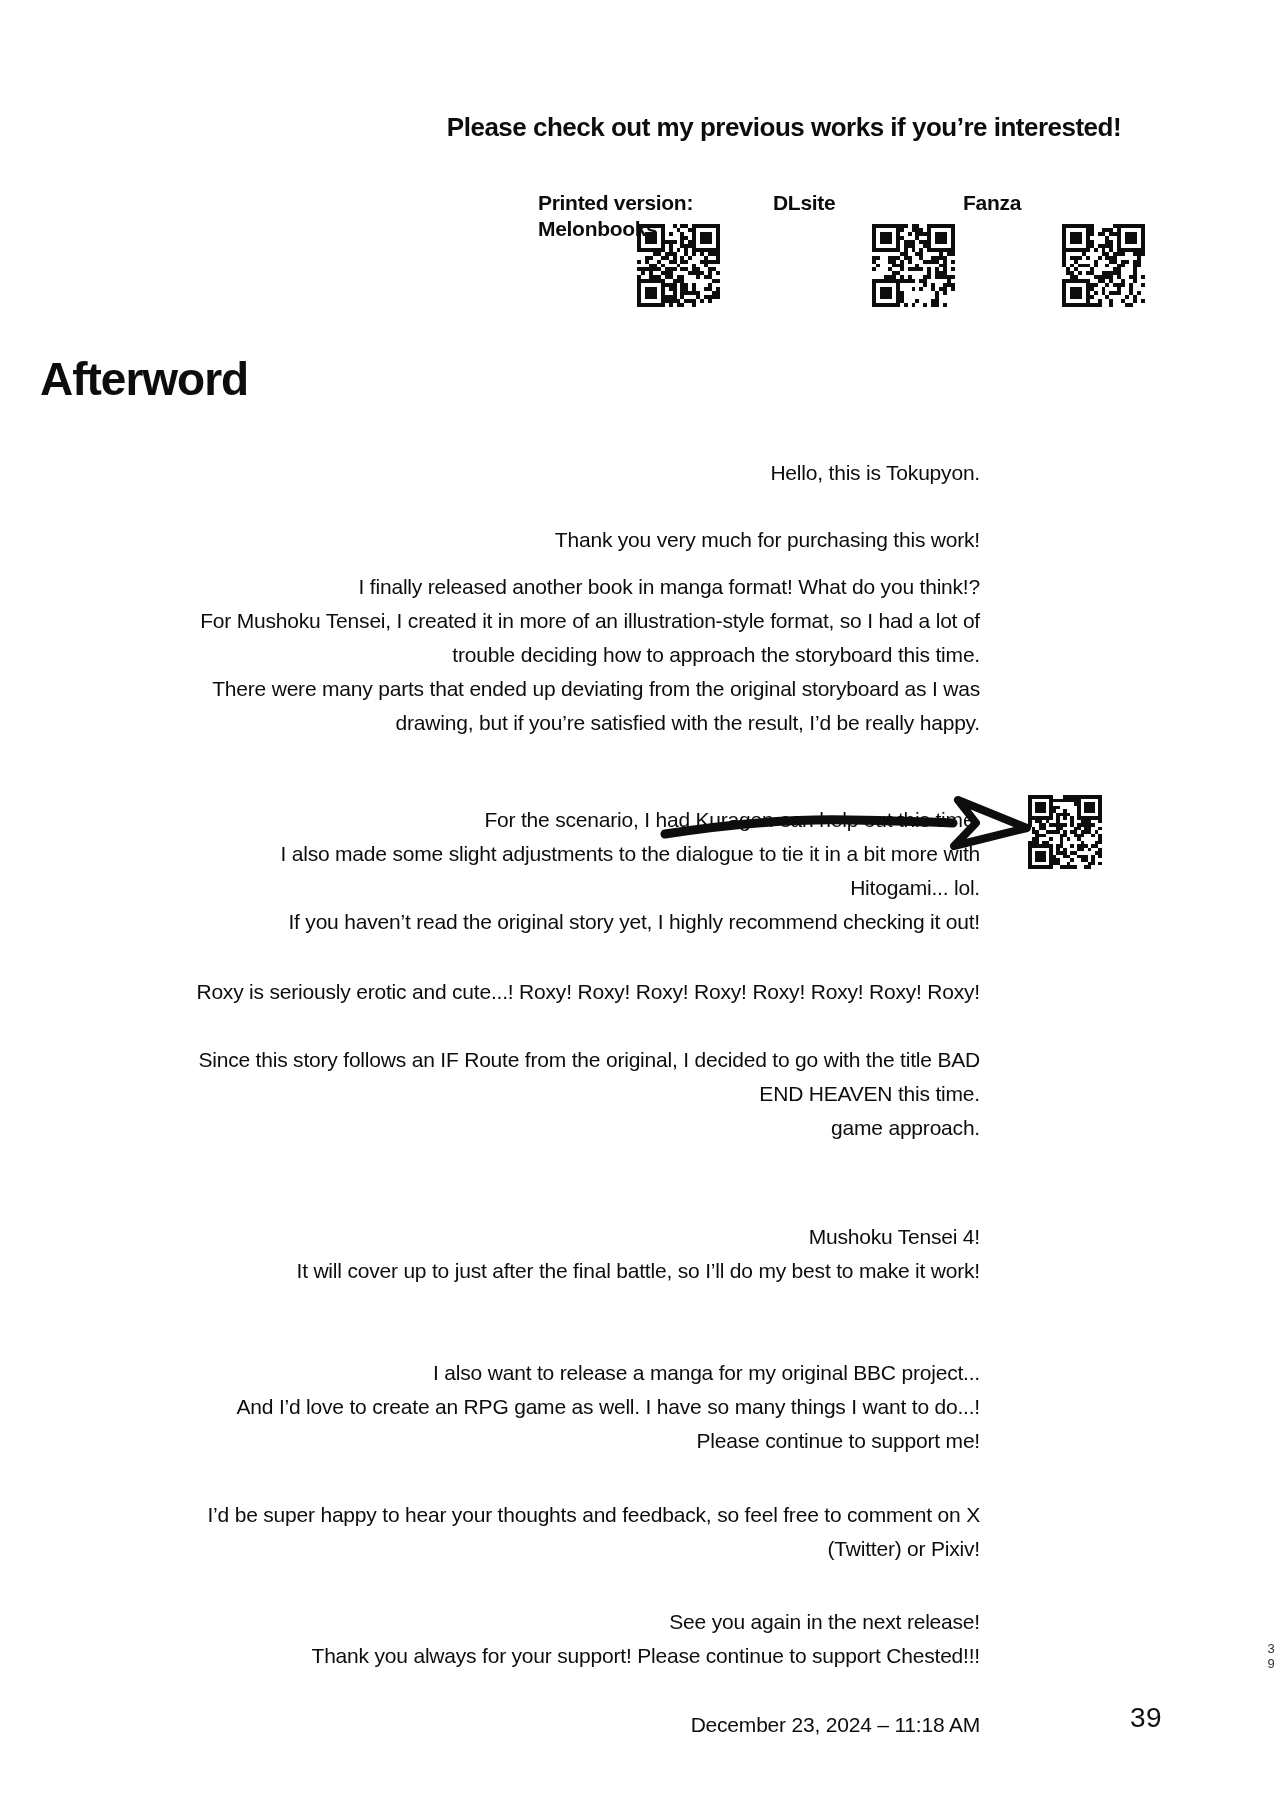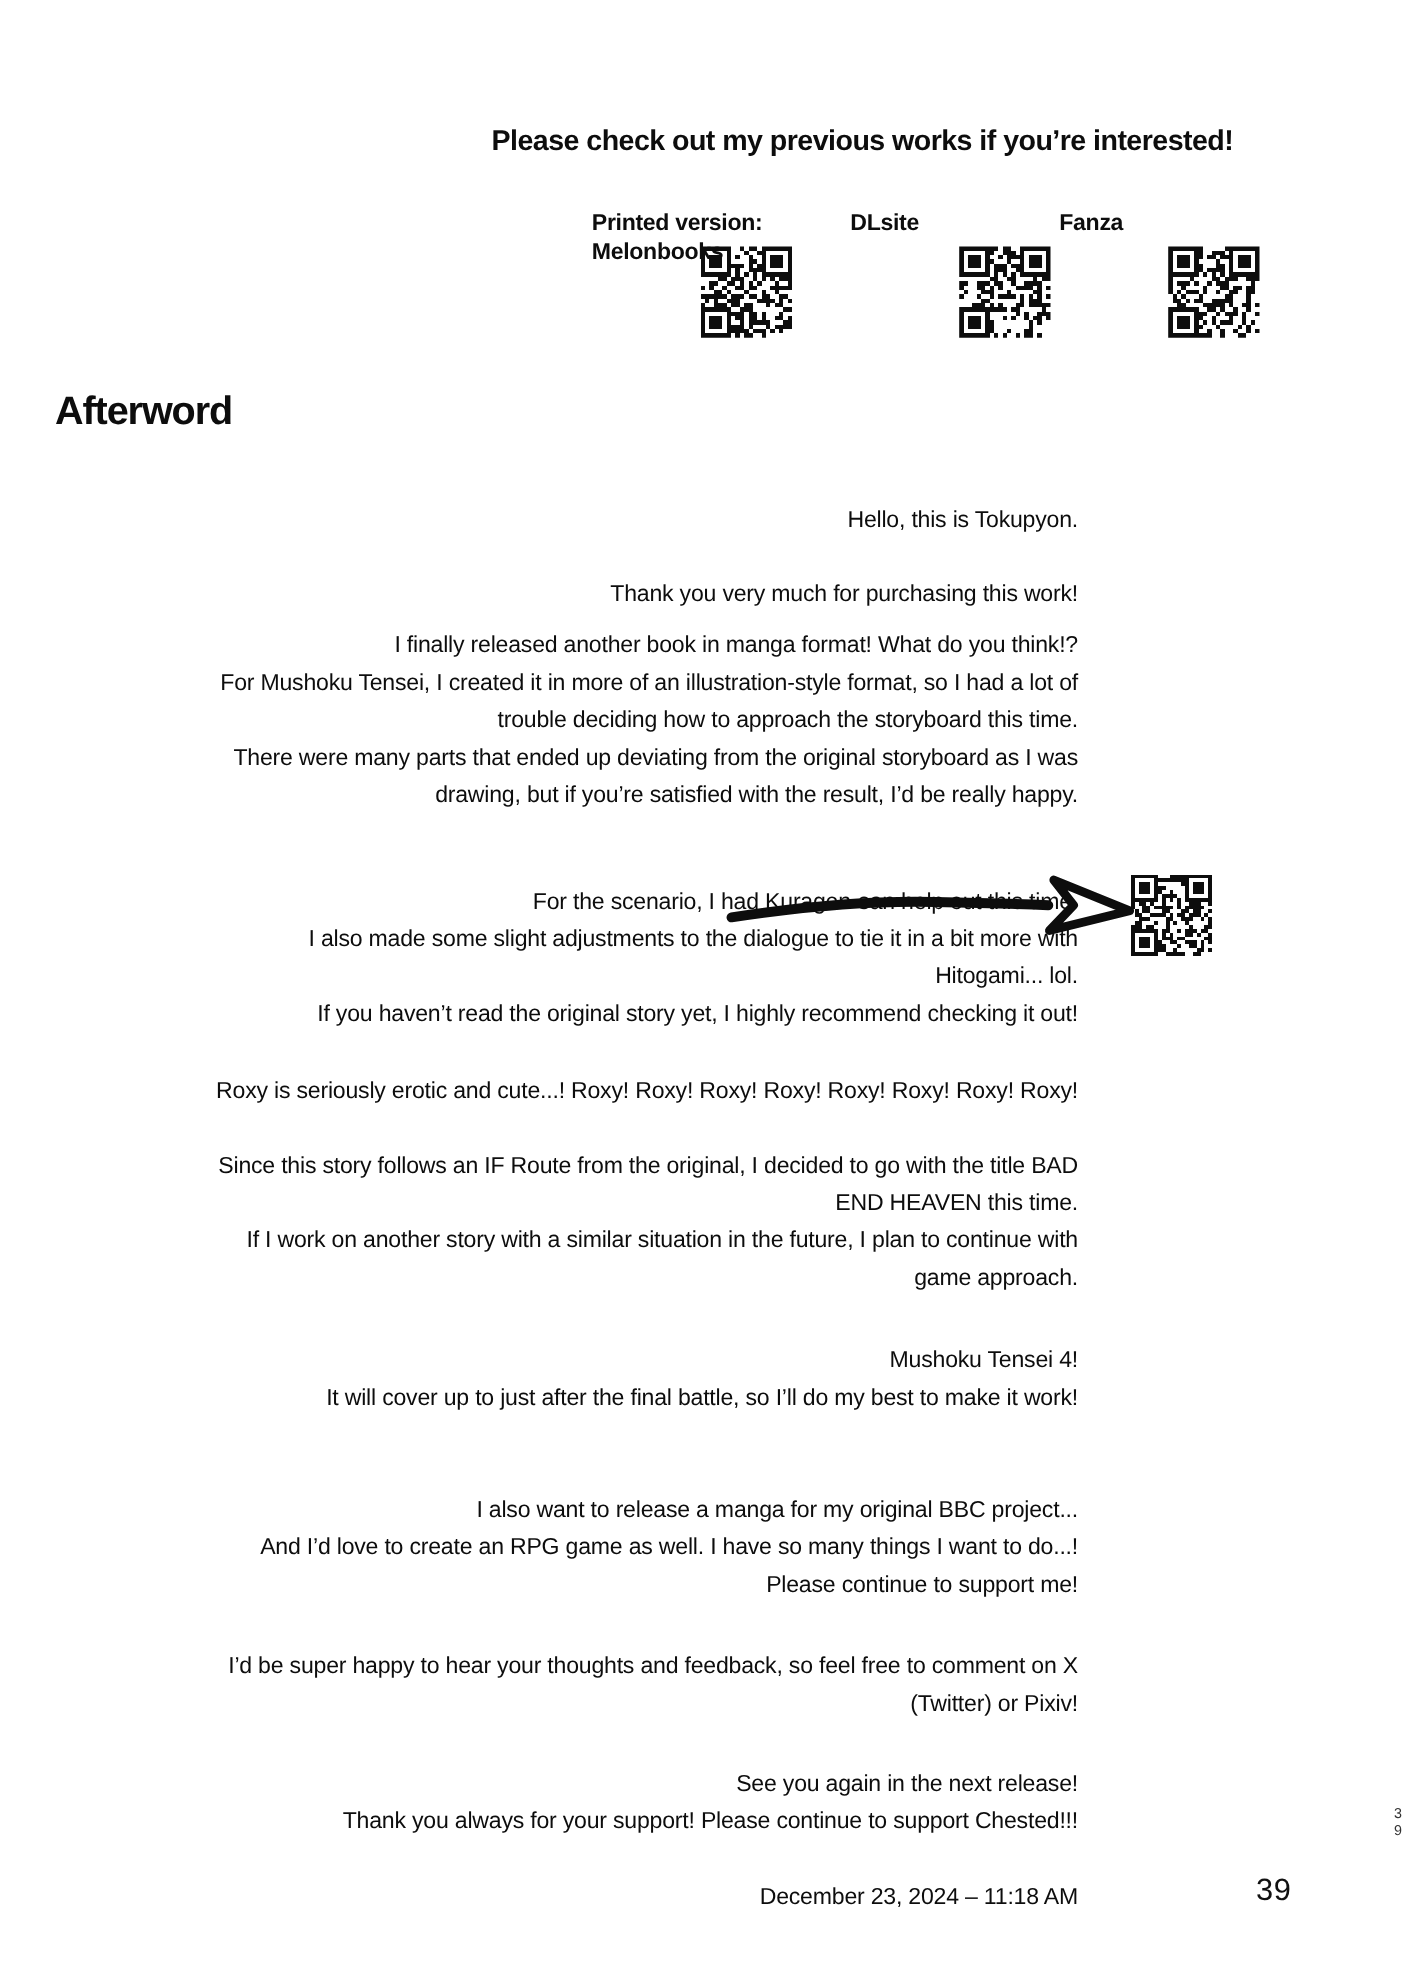--- a/index.html
+++ b/index.html
@@ -21,32 +21,32 @@
   .qr-col .qr-label { font-size:21px; font-weight:bold; height:34px; line-height:26px; letter-spacing:-0.3px; }
   .qr { width:83px; height:83px; margin:0 auto; }
   .qr svg { width:100%; height:100%; display:block; }
   .qr-col-0 { left:538px; }
   .qr-col-1 { left:773px; }
   .qr-col-2 { left:963px; }
   .side-qr { position:absolute; top:795px; left:1028px; width:74px; height:74px; }
   .side-qr svg { width:100%; height:100%; display:block; }
   .arrow-wrap { position:absolute; top:790px; left:650px; width:385px; height:70px; }
   .main-heading {
-    position:absolute; top:352px; left:50px;
-    font-size:36px; font-weight:bold; letter-spacing:-1px;
+    position:absolute; top:352px; left:40px;
+    font-size:46px; font-weight:bold; letter-spacing:-1px;
   }
   .para {
     position:absolute; left:50px; width:930px;
     font-size:21px; line-height:34px; letter-spacing:-0.2px;
     font-weight:normal;
   }
   .para .line { white-space:nowrap;text-align:right; }
   .page-number-corner {
     position:absolute; top:1702px; left:1130px; width:44px;
-    text-align:right; font-size:28px; color:#111111;
+    text-align:left; font-size:28px; color:#111111;
     letter-spacing:0.5px;
   }
   .page-number-edge {
     position:absolute; top:1641px; right:2px; width:14px;
     text-align:center; font-size:13px; line-height:15px; color:#333333;
   }
 </style>
 </head>
 <body>
 
@@ -800,21 +800,20 @@
     </div>
   <div class="para" style="top:803px">
       <div class="line">For the scenario, I had Kuragen-san help out this time!</div>
       <div class="line">I also made some slight adjustments to the dialogue to tie it in a bit more with</div>
       <div class="line">Hitogami... lol.</div>
       <div class="line">If you haven’t read the original story yet, I highly recommend checking it out!</div>
     </div>
   <div class="para" style="top:1043px">
       <div class="line">Since this story follows an IF Route from the original, I decided to go with the title BAD</div>
       <div class="line">END HEAVEN this time.</div>
-      <div class="line">If I work on another story with a similar situation in the future, I plan to continue with</div>
       <div class="line">game approach.</div>
     </div>
   <div class="para" style="top:1220px">
       <div class="line">Mushoku Tensei 4!</div>
       <div class="line">It will cover up to just after the final battle, so I’ll do my best to make it work!</div>
     </div>
   <div class="para" style="top:1356px">
       <div class="line">I also want to release a manga for my original BBC project...</div>
       <div class="line">And I’d love to create an RPG game as well. I have so many things I want to do...!</div>
       <div class="line">Please continue to support me!</div>

